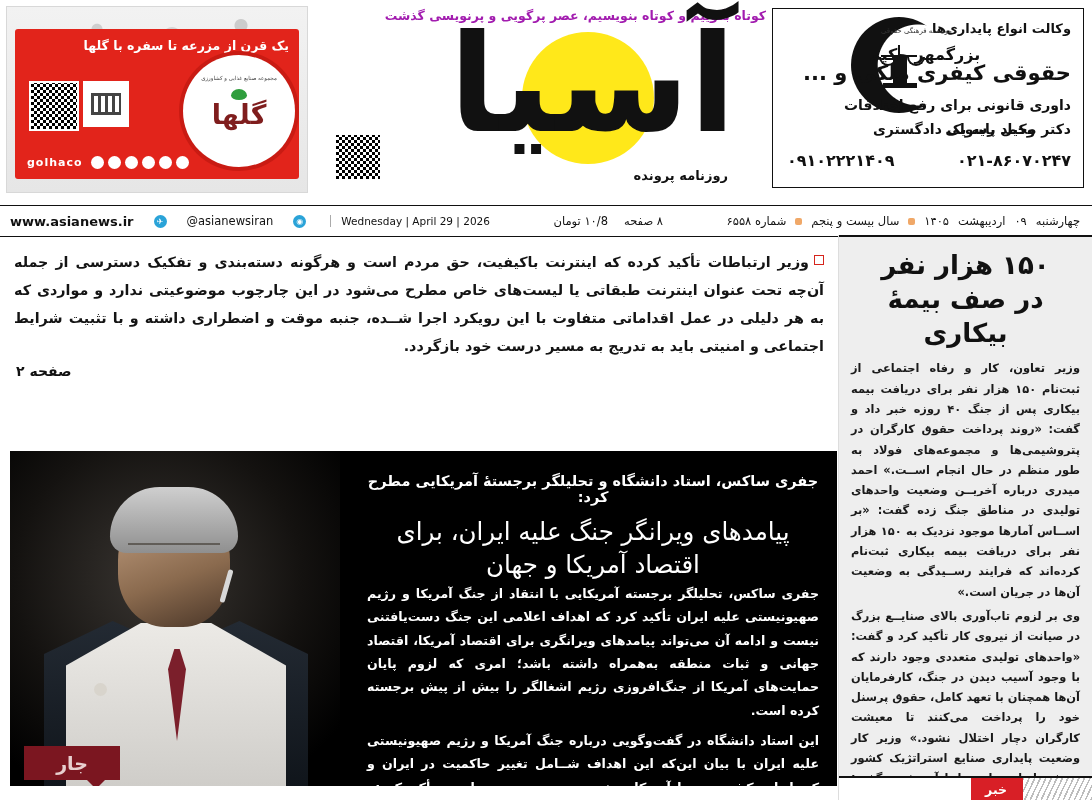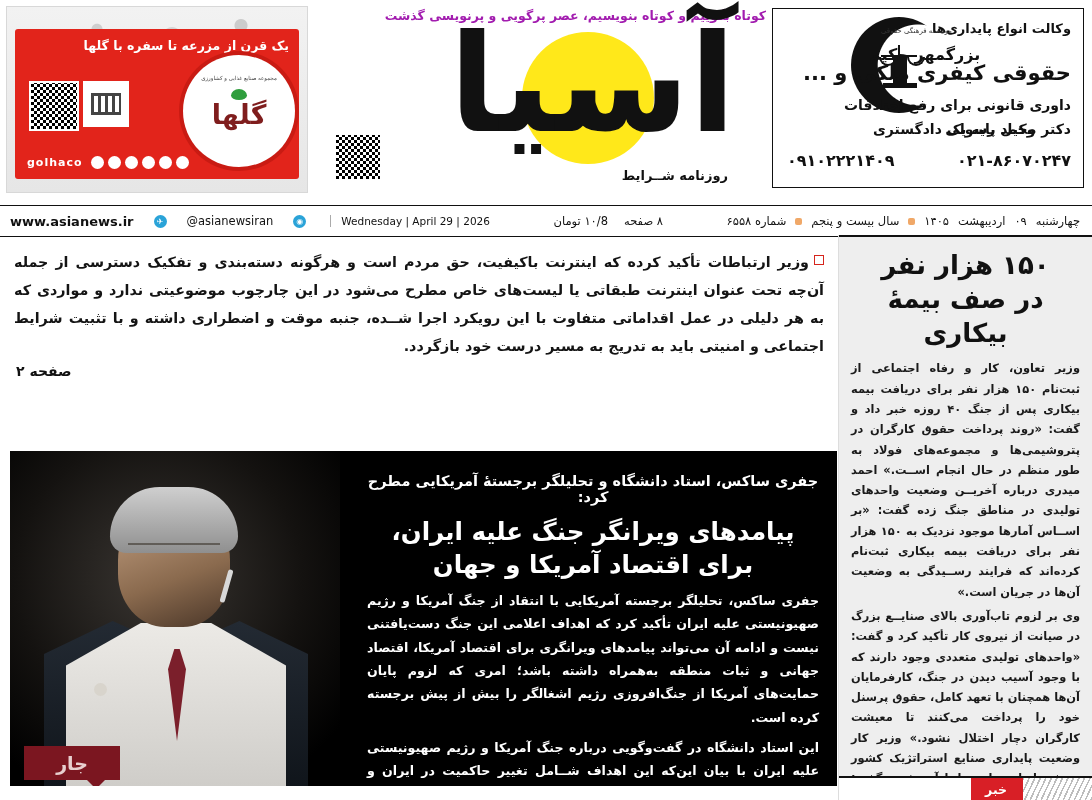--- a/index.html
+++ b/index.html
@@ -221,21 +221,21 @@
     transform:rotate(16deg);
   }
   .feature .photo .badge{
     position:absolute;left:84px;top:232px;width:13px;height:13px;border-radius:50%;background:#d8d4cc;
   }
   .feature .txt{
     position:absolute;right:0;top:0;width:484px;height:335px;padding:22px 18px 0 14px;box-sizing:border-box;
   }
   .feature .kicker{font-size:14.5px;font-weight:bold;text-align:center;margin-bottom:10px;}
   .feature .ftitle{
-    font-size:24.5px;font-weight:bold;text-align:center;line-height:1.35;letter-spacing:-.5px;margin-bottom:8px;
+    font-size:24.5px;font-weight:normal;text-align:center;line-height:1.35;letter-spacing:-.5px;margin-bottom:1px;
   }
   .feature .fbody{font-size:12.6px;line-height:1.85;text-align:justify;font-weight:bold;}
   .feature .fbody p{margin:0 0 7px 0;}
 
   .watermark{
     position:absolute;left:14px;bottom:6px;width:96px;height:34px;background:#7b1620;
     display:flex;align-items:center;justify-content:center;color:#e8cfcf;font-size:19px;font-weight:bold;
     letter-spacing:2px;
   }
   .watermark:after{
@@ -302,21 +302,21 @@
           <b></b>
           <span>golhaco</span>
         </div>
       </div>
     </div>
 
     <div class="logo-wrap">
       <div class="logo-tagline">کوتاه بگوییم و کوتاه بنویسیم، عصر پرگویی و پرنویسی گذشت</div>
       <div class="logo-sun"></div>
       <div class="logo-aa">آسیا</div>
-      <div class="logo-sub">روزنامه شــرایط</div>
+      <div class="logo-sub">روزنامه پرونده</div>
       <div class="logo-qr">
           <i></i>
         </div>
     </div>
 
     <div class="ad-law">
       <div class="l1">وکالت انواع پایداری‌ها</div>
       <div class="emblem">
         <div class="moon"></div>
           <div class="scale"></div>

